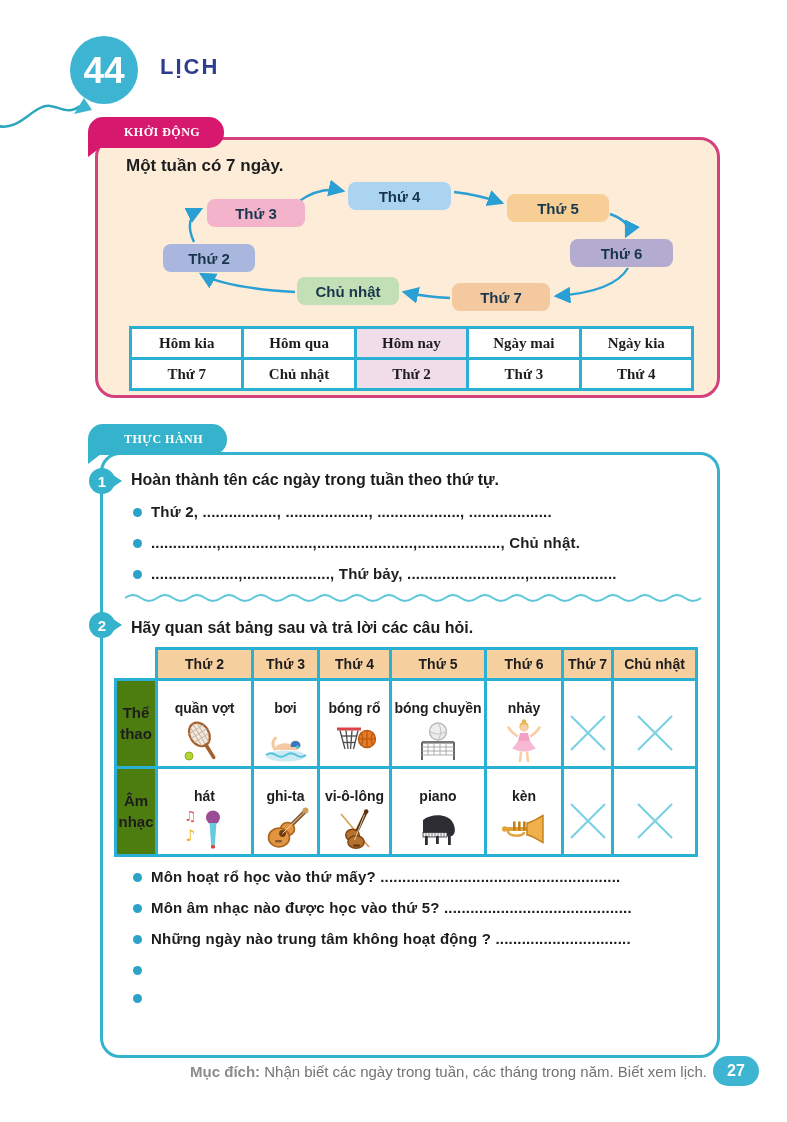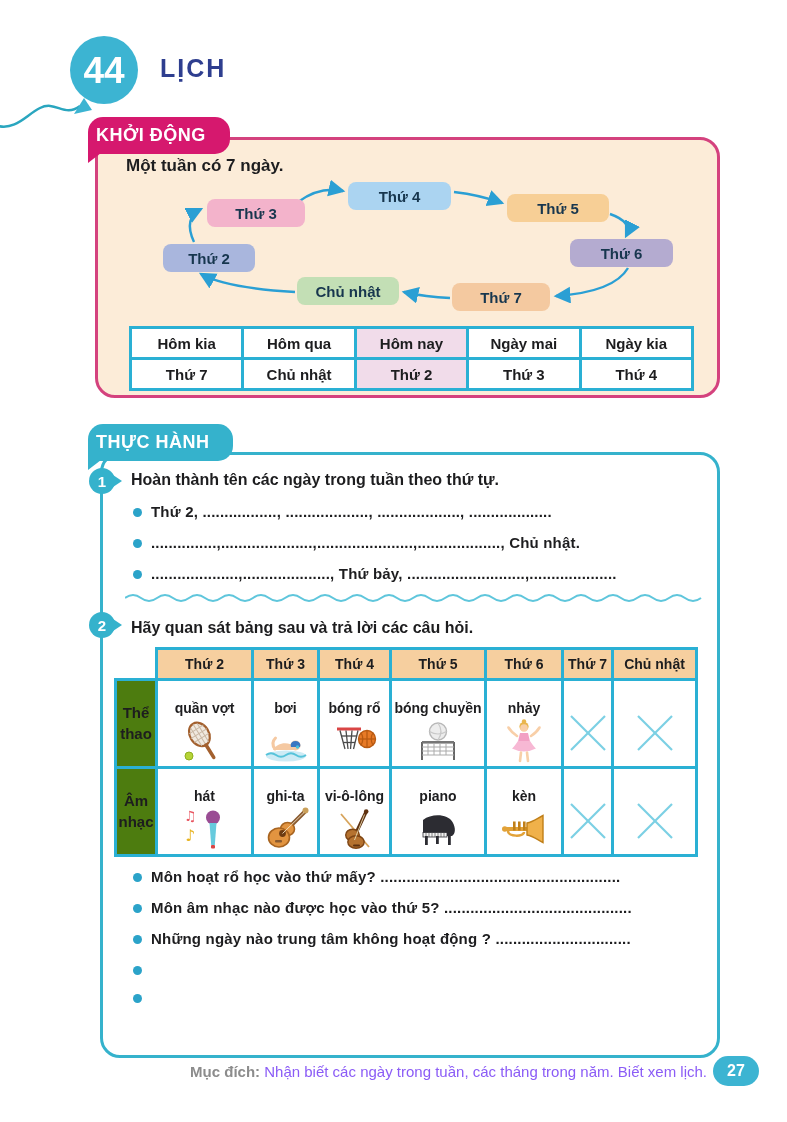--- a/index.html
+++ b/index.html
@@ -3,45 +3,45 @@
 <meta charset="utf-8">
 <style>
   * { margin:0; padding:0; box-sizing:border-box; }
   body { background:#ffffff; }
   .page {
     position:relative; width:787px; height:1122px; background:#ffffff;
     font-family:"Liberation Sans","DejaVu Sans",sans-serif; color:#1d1d1f; overflow:hidden;
   }
   
   .balloon-wrap { position:absolute; left:-2px; top:26px; width:160px; height:112px; }
-  .lesson-title { position:absolute; left:160px; top:54px; font-size:25px; font-weight:bold;
+  .lesson-title { position:absolute; left:160px; top:54px; font-size:22px; font-weight:bold;
     color:#2e3e8f; letter-spacing:2px; }
   
-  .section-badge { position:absolute; color:#fff; font-weight:bold; font-size:18px;
-    padding:8px 24px 8px 8px; border-radius:15px 15px 15px 0; z-index:4; letter-spacing:.5px; }
+  .section-badge { position:absolute; color:#fff; font-weight:bold; font-size:12px;
+    padding:8px 24px 8px 36px; border-radius:15px 15px 15px 0; z-index:4; letter-spacing:.5px;font-family:Liberation Serif, serif; }
   .section-badge::after { content:""; position:absolute; left:0; bottom:-9px;
     border-top:10px solid var(--c); border-right:13px solid transparent; }
   .badge-warmup { left:88px; top:117px; --c:#d6186e; background:var(--c); }
   .badge-practice { left:88px; top:424px; --c:#35b2cc; background:var(--c); }
   
   .warmup-panel { position:absolute; left:95px; top:137px; width:625px; height:261px;
     background:#fcecd8; border:3px solid #d4427e; border-radius:20px; z-index:1; }
   .warmup-intro { margin:16px 0 0 28px; font-weight:bold; font-size:17px; }
   .cycle { position:relative; height:140px; margin-top:2px; }
   .cycle svg.arrows { position:absolute; left:0; top:0; }
   .day-box { position:absolute; height:28px; border-radius:8px; display:flex; align-items:center;
     justify-content:center; font-weight:bold; font-size:15px; color:#17364e; }
   .pos-t2 { left:65px;  top:66px;  width:92px; }
   .pos-t3 { left:109px; top:21px;  width:98px; }
   .pos-t4 { left:250px; top:4px;   width:103px; }
   .pos-t5 { left:409px; top:16px;  width:102px; }
   .pos-t6 { left:472px; top:61px;  width:103px; }
   .pos-t7 { left:354px; top:105px; width:98px; }
   .pos-cn { left:199px; top:99px;  width:102px; }
-  table.rel-days { border-collapse:collapse; margin:8px 0 0 31px; table-layout:fixed; width:565px; }
+  table.rel-days { border-collapse:collapse; margin:8px 0 0 31px; table-layout:fixed; width:565px;font-family:Liberation Serif, serif; }
   table.rel-days td { border:3px solid #2ab0d4; background:#fff; text-align:center;
     font-weight:bold; font-size:15px; height:31px; }
   table.rel-days td.hl { background:#f1dcea; }
   
   .practice-panel { position:absolute; left:100px; top:452px; width:620px; height:606px;
     background:#fff; border:3px solid #35b2cc; border-radius:20px; z-index:1;
     padding:16px 20px 0 28px; }
   .ex-block { position:relative; }
   .num-badge { position:absolute; left:-42px; top:-3px; width:26px; height:26px; border-radius:50%;
     background:#35b2cc; color:#fff; font-weight:bold; font-size:15px; display:flex;
@@ -62,21 +62,21 @@
   table.schedule td.rowlabel { background:#4d7c0f; font-weight:bold; font-size:15px; line-height:1.4; }
   table.schedule td.act { height:88px; padding-top:19px; }
   .act-name { font-weight:bold; font-size:14px; margin-bottom:1px; }
   .act-icon { line-height:0; }
   
   .questions { margin-top:11px; }
   .questions .line { margin-top:0; margin-bottom:14px; }
   
   .footer-text { position:absolute; top:1063px; left:0; width:707px; text-align:right; font-size:15px; }
   .footer-label { color:#8c8c8c; font-weight:bold; }
-  .footer-body { color:#8b5cf6;text-align:center; }
+  .footer-body { color:#737373;text-align:center; }
   .page-badge { position:absolute; left:713px; top:1056px; width:46px; height:30px;
     border-radius:16px; background:#3cb4d2; color:#fff; font-weight:bold; font-size:16px;
     display:flex; align-items:center; justify-content:center; }
 </style>
 </head>
 <body>
 
 <div class="page">
 
   <div class="balloon-wrap">

